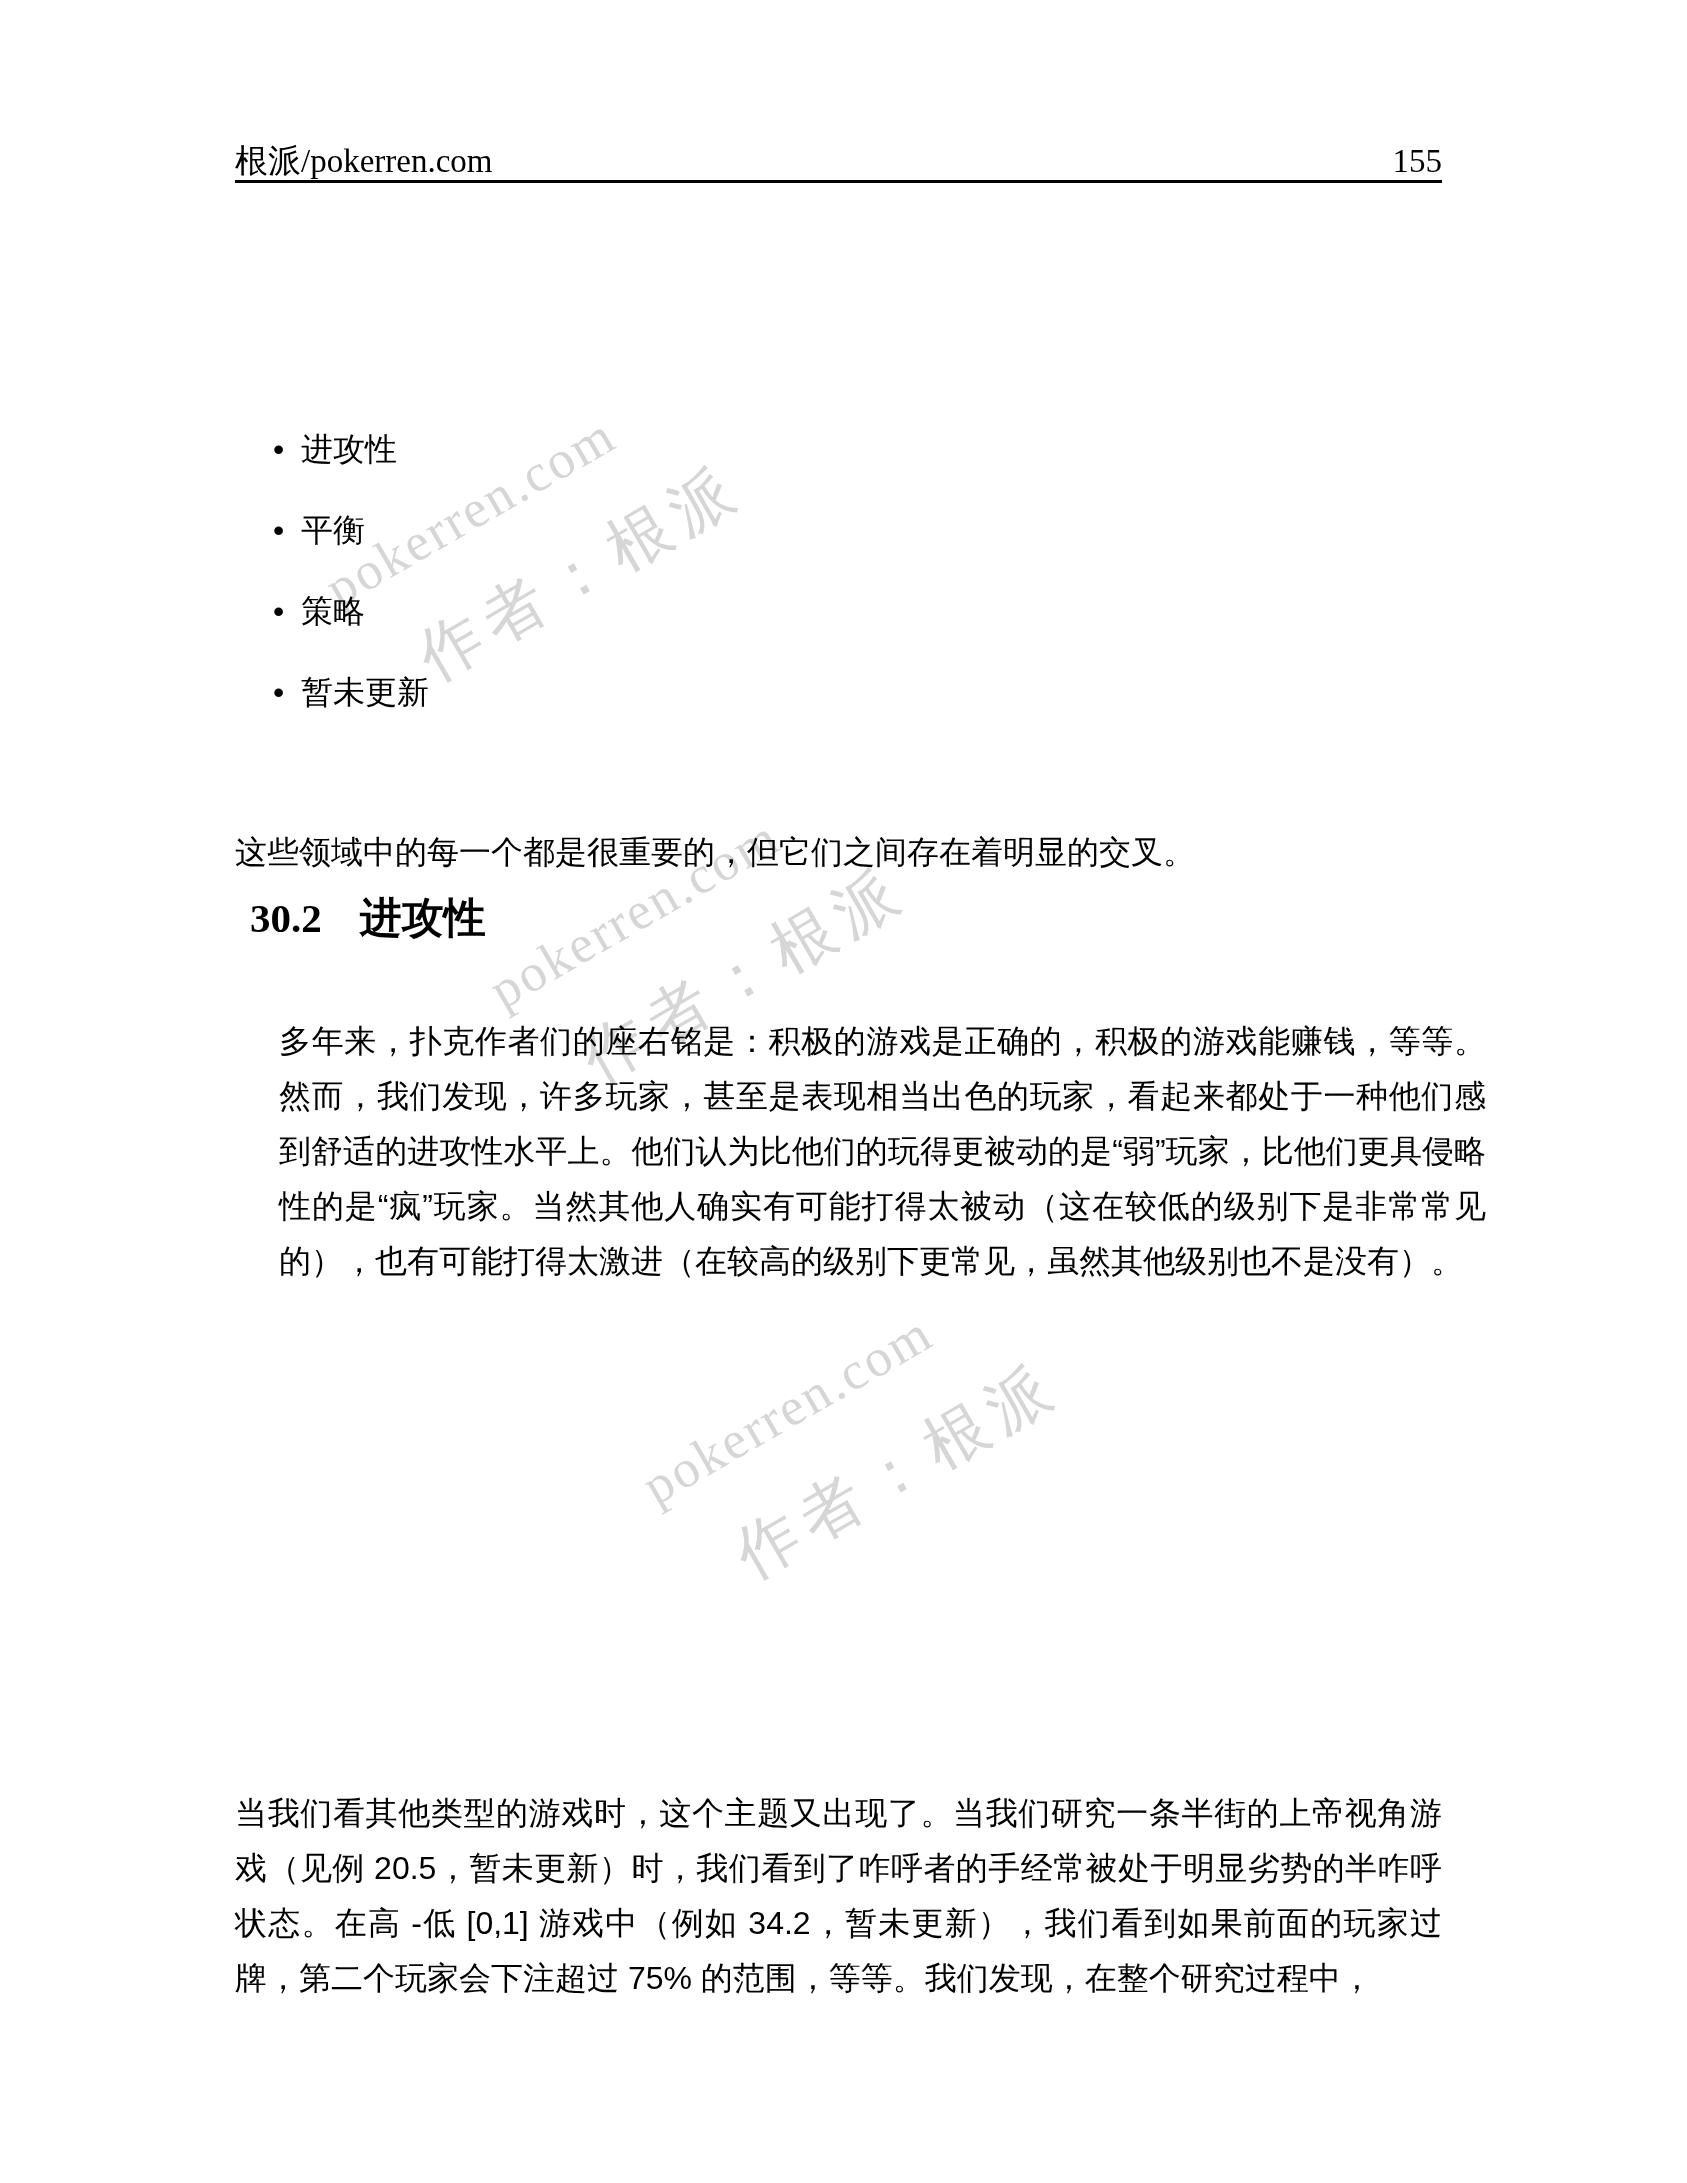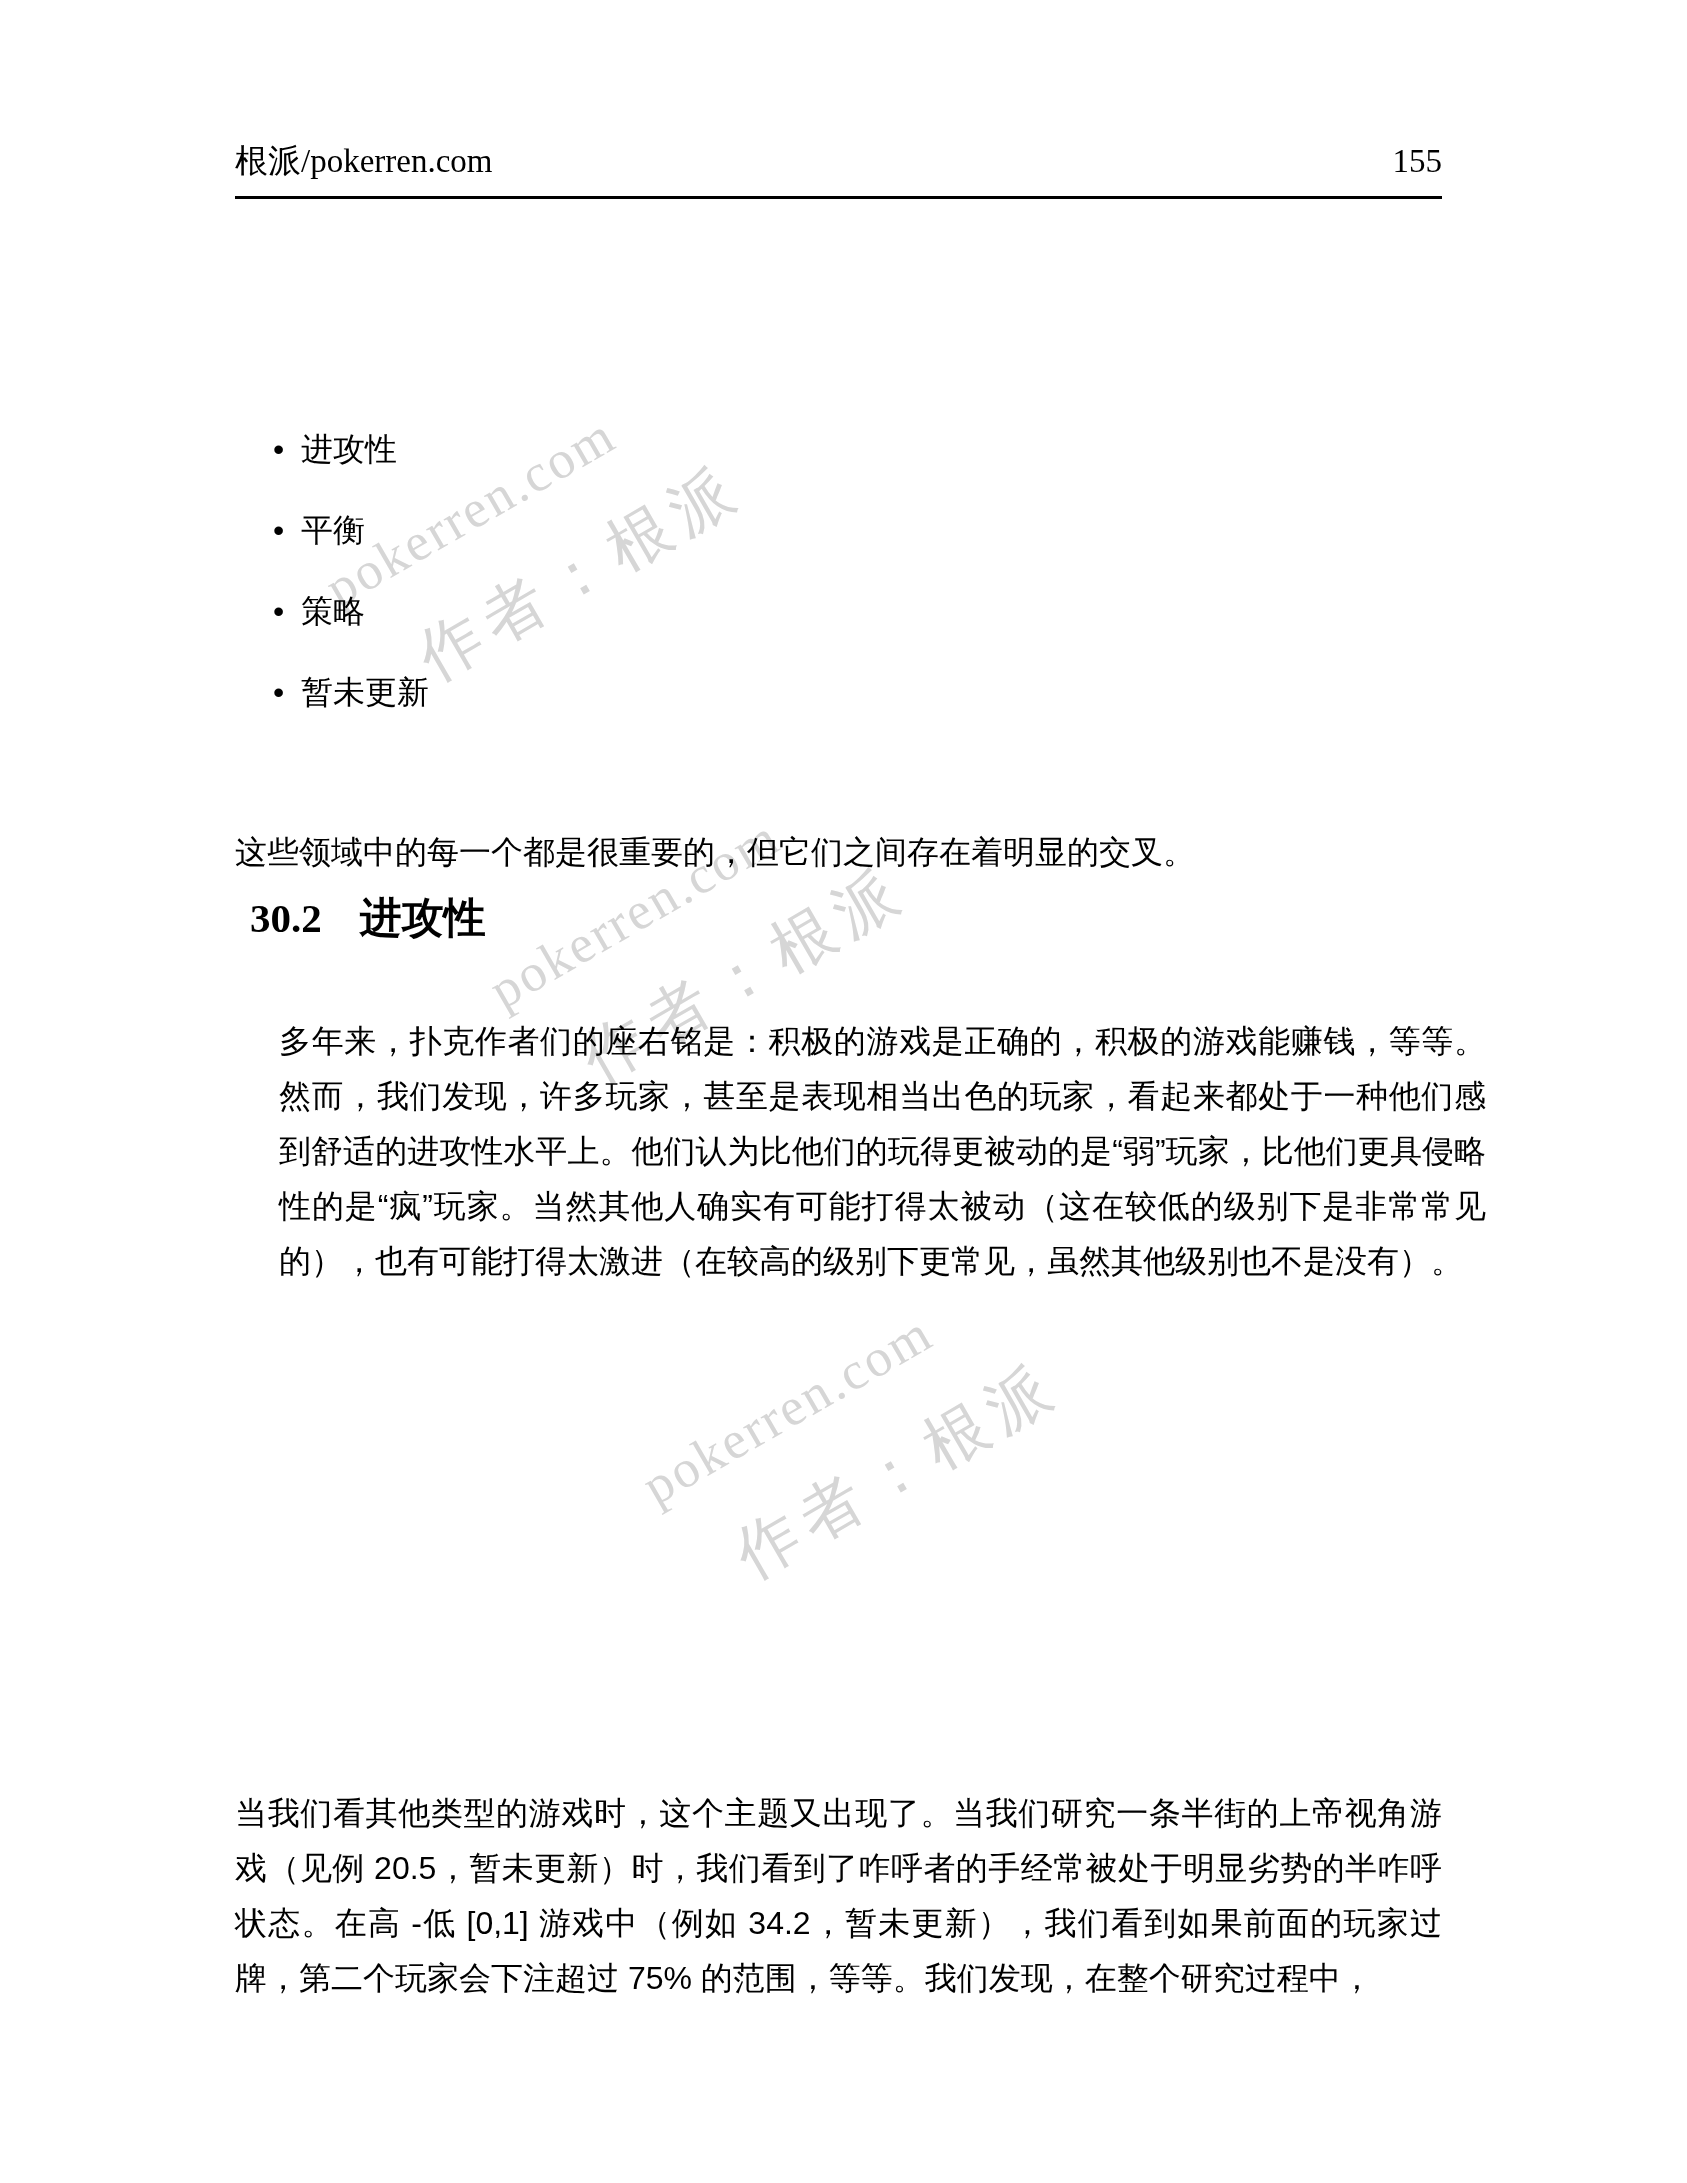--- a/index.html
+++ b/index.html
@@ -43,21 +43,21 @@
   
   .content { position:absolute; inset:0; z-index:1; }
 
   .header {
     position:absolute;
     left:235px; right:245px; top:143px;
     font-family:"Liberation Serif","DejaVu Serif",serif;
     font-size:33px;
     line-height:37px;
     border-bottom:3.3px solid #000000;
-    padding-bottom:16px;
+    padding-bottom:0;
   }
   .header-left  { float:left;  }
   .header-right { float:right; }
   .header::after { content:""; display:block; clear:both; }
 
   .body-text {
     position:absolute;
     left:235px;
     width:1207px;
     font-size:32px;

